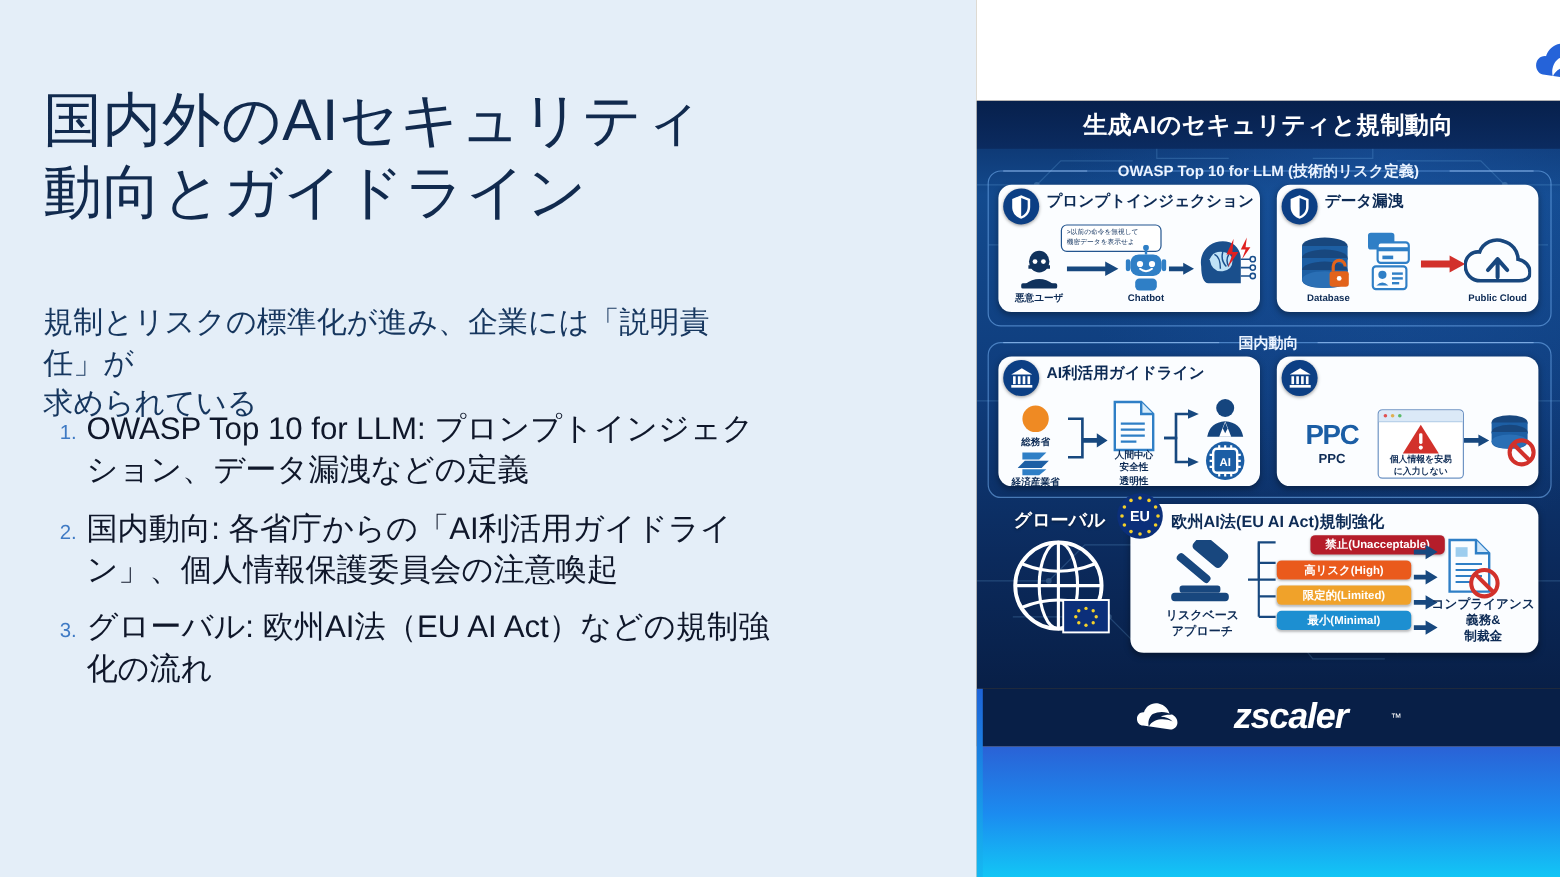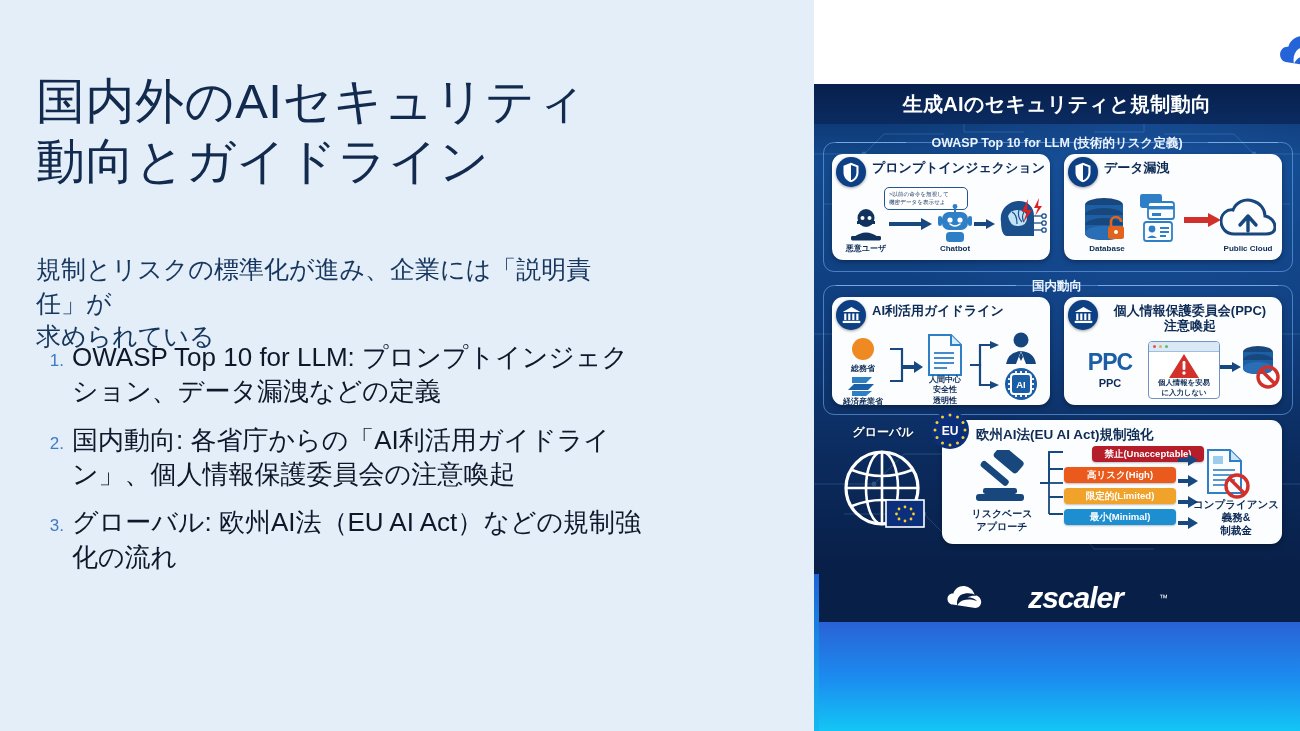--- a/index.html
+++ b/index.html
@@ -80,21 +80,21 @@
     box-shadow:0 1px 2px rgba(0,0,0,.25);
   }
   .bubble{
     position:absolute;background:#fff;border:1.2px solid #23558f;border-radius:5px;
     font-size:5.6px;color:#12335f;line-height:1.35;padding:3px 4px;text-align:left;
   }
   .warnbox{
     position:absolute;background:#fff;border:1.3px solid #6f94c4;border-radius:4px;
   }
   .glob-label{
-    position:absolute;color:#fff;font-size:12px;font-weight:bold;text-align:center;
+    position:absolute;color:#fff;font-size:15px;font-weight:bold;text-align:center;
     text-shadow:0 1px 2px rgba(0,0,0,.5);
   }
   .footer{
     position:absolute;left:0;top:574px;width:486px;height:48px;background:#081f47;
     display:flex;align-items:center;justify-content:center;gap:36px;
   }
   .zs-word{color:#fff;font-size:30px;font-weight:bold;font-style:italic;letter-spacing:-1px;}
   .tm{font-size:9px;vertical-align:super;font-style:normal;font-weight:normal;}
   .bottom-grad{
     position:absolute;left:0;top:622px;width:486px;height:109px;
@@ -384,24 +384,20 @@
         <div class="badge">
           <svg viewBox="0 0 26 24" width="19" height="18">
             <path d="M13 1 L25 8 H1z" fill="#fff"></path>
             <rect x="3" y="10" width="3" height="9" fill="#fff"></rect>
               <rect x="8.5" y="10" width="3" height="9" fill="#fff"></rect>
             <rect x="14" y="10" width="3" height="9" fill="#fff"></rect>
               <rect x="19.5" y="10" width="3" height="9" fill="#fff"></rect>
             <rect x="1" y="20" width="24" height="3" fill="#fff"></rect>
           </svg>
         </div>
-        <div class="card-title center">
-          <div>個人情報保護委員会(PPC)</div>
-          <div>注意喚起</div>
-        </div>
 
         <div style="position:absolute;left:14px;top:52px;width:64px;text-align:center;font-size:23px;font-weight:bold;color:#1b5ea5;letter-spacing:-1px;">PPC</div>
         <div class="mini" style="left:14px;top:80px;width:64px;font-size:11px;">PPC</div>
 
         <div class="warnbox" style="left:84px;top:44px;width:70px;height:56px;">
           <div style="position:absolute;left:0;top:0;right:0;height:9px;background:#dbe9f7;border-bottom:1px solid #9fc0e0;border-radius:3px 3px 0 0;">
             <span style="position:absolute;left:4px;top:3px;width:3px;height:3px;border-radius:50%;background:#e05252;"></span>
             <span style="position:absolute;left:10px;top:3px;width:3px;height:3px;border-radius:50%;background:#e0b052;"></span>
             <span style="position:absolute;left:16px;top:3px;width:3px;height:3px;border-radius:50%;background:#5aba6a;"></span>
           </div>

